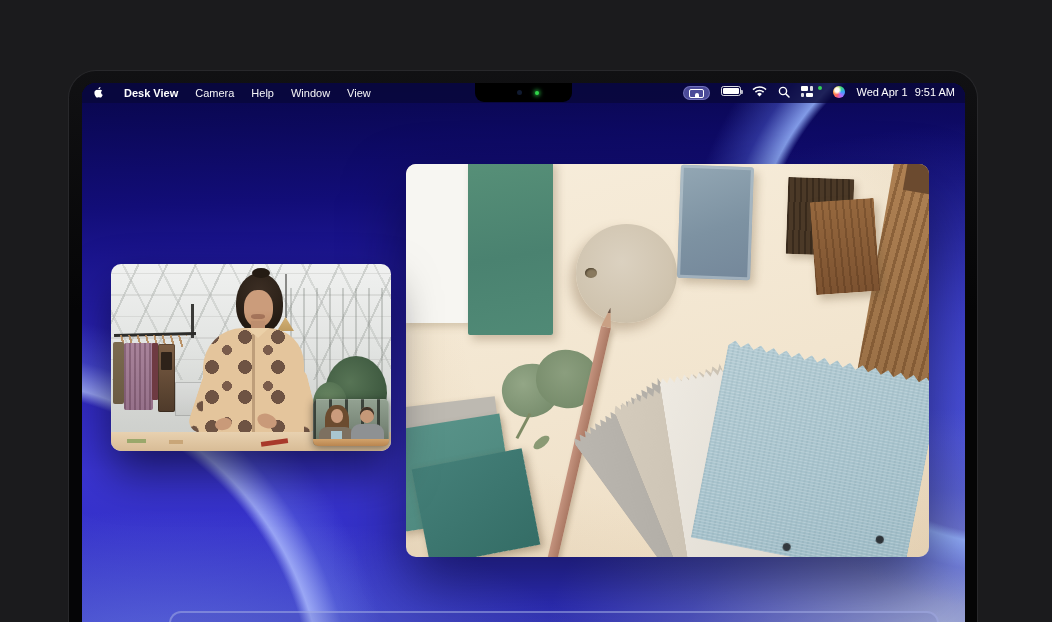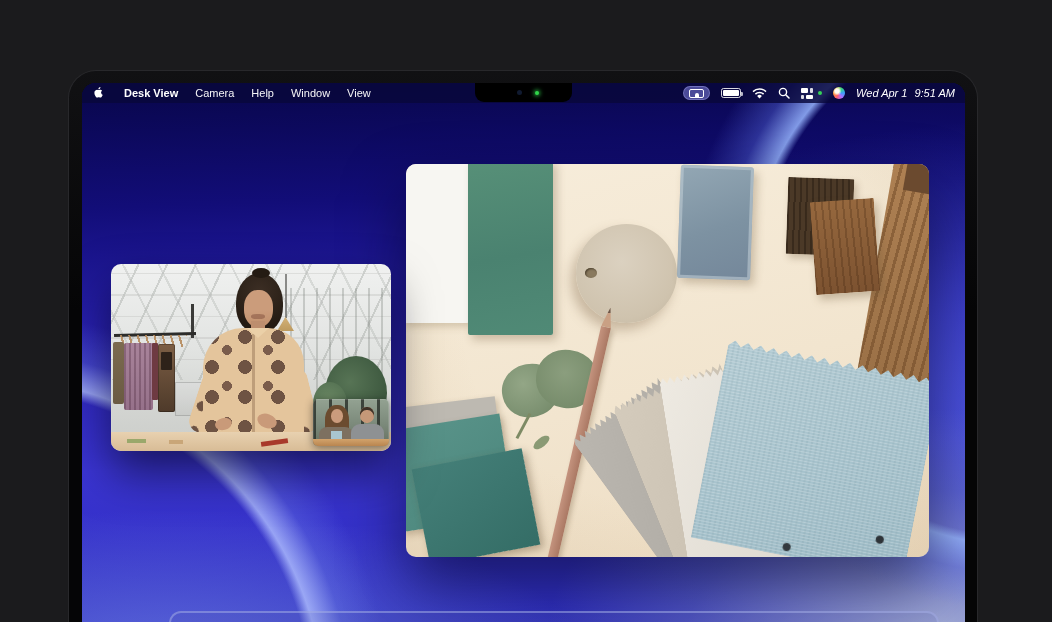--- a/index.html
+++ b/index.html
@@ -25,21 +25,21 @@
       linear-gradient(178deg,#08064a 0%, #120d78 22%, #2a22b4 46%, #3a34d2 68%, #2c2dba 100%);
   }
 
   
   .menubar { position:absolute; left:0; top:0; width:100%; height:20px;
     background:rgba(8,7,58,.82); display:flex; align-items:center;
     padding:0 10px 0 12px; color:#fff; font-size:11px; z-index:40;gap:40px; }
   .mb-left { display:flex; align-items:center; gap:17px; }
   .mb-app { font-weight:bold; margin-left:2px; }
   .mb-item { color:rgba(255,255,255,.96); }
-  .mb-right { margin-left:auto; display:flex; align-items:center; gap:11px;font-style:italic; }
+  .mb-right { margin-left:auto; display:flex; align-items:flex-start; gap:11px; }
   .apple-svg { width:11px; height:13px; display:block; fill:#fff; }
 
   .cc-pill { width:27px; height:14px; border-radius:8px;
     background:rgba(130,130,225,.55); border:1px solid rgba(185,185,255,.35);
     display:flex; align-items:center; justify-content:center; }
   .cc-display { width:15px; height:9px; border:1.3px solid #fff; border-radius:2px; position:relative; }
   .cc-display::after { content:""; position:absolute; left:4.5px; bottom:0; width:4px; height:4px;
     background:#fff; border-radius:50% 50% 0 0; }
   .battery { position:relative; width:20px; height:10px; border:1px solid rgba(255,255,255,.85);
     border-radius:2.5px; }

